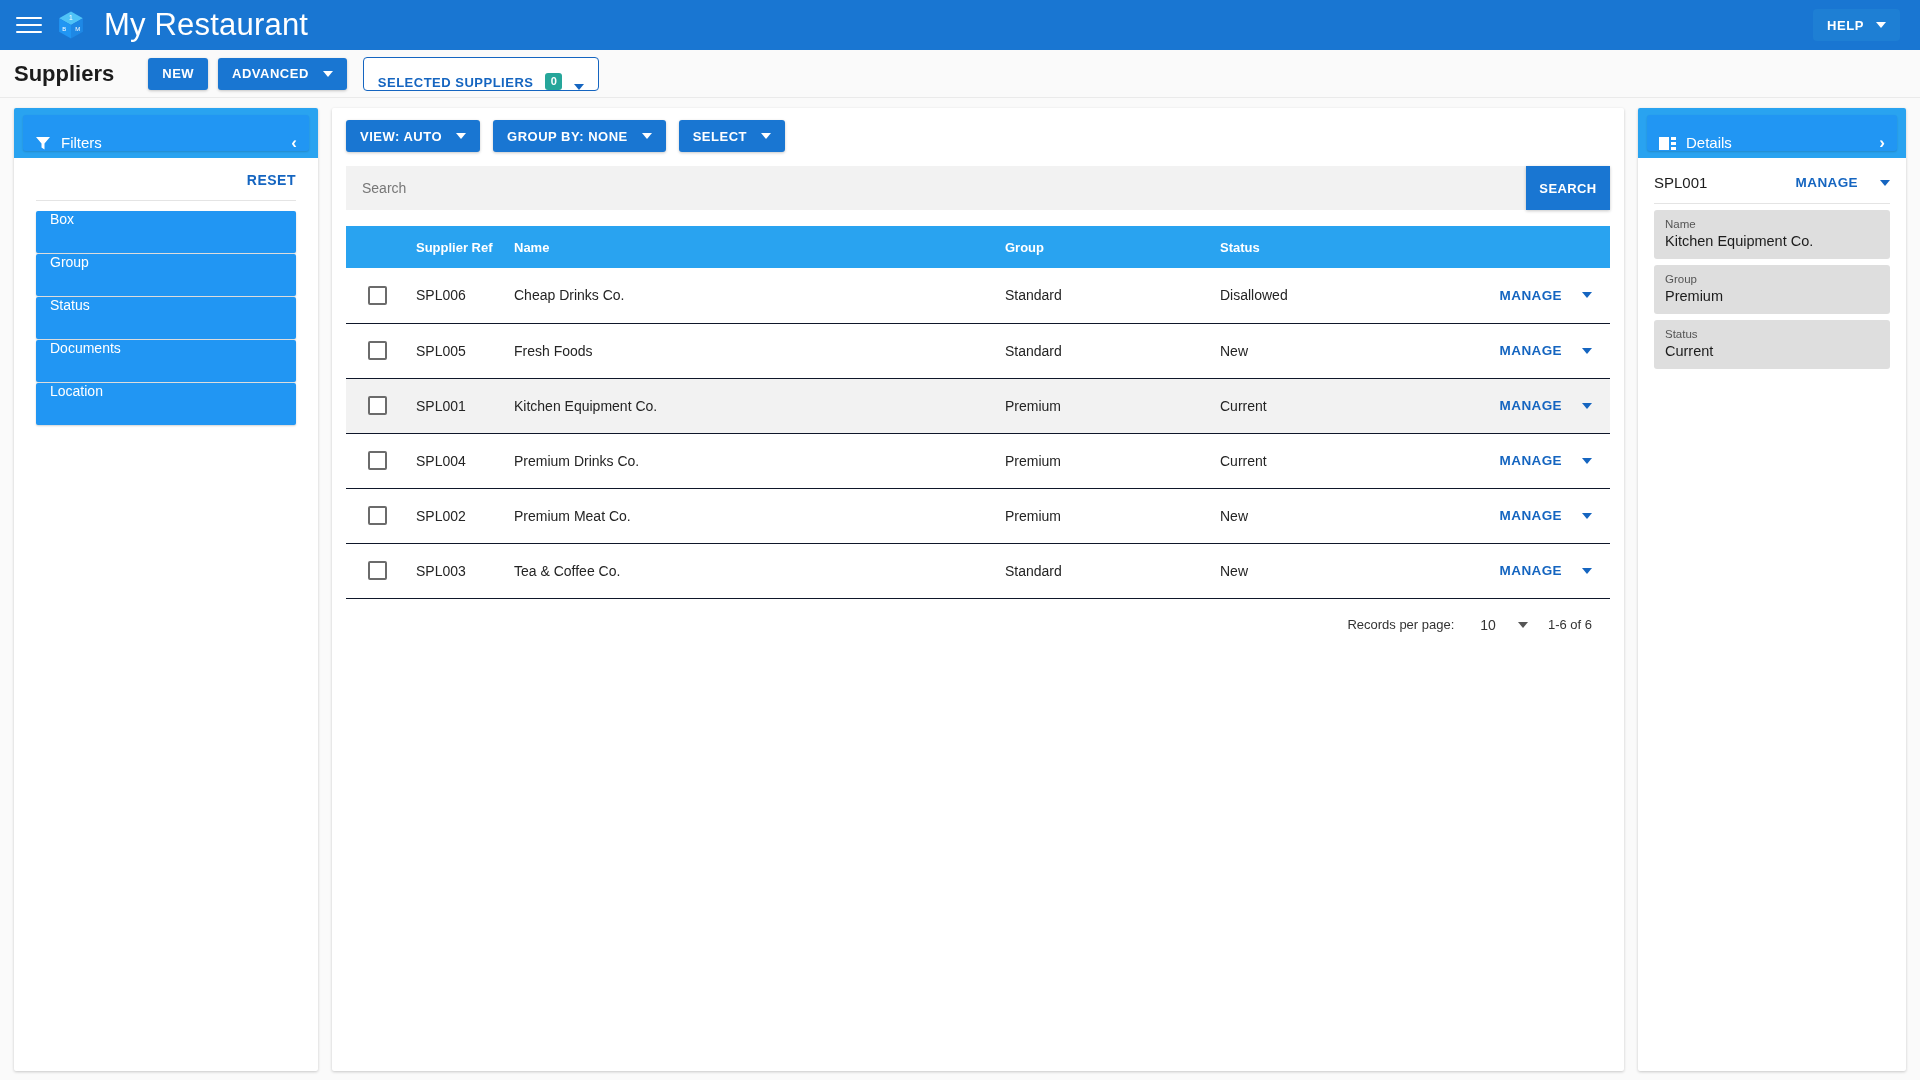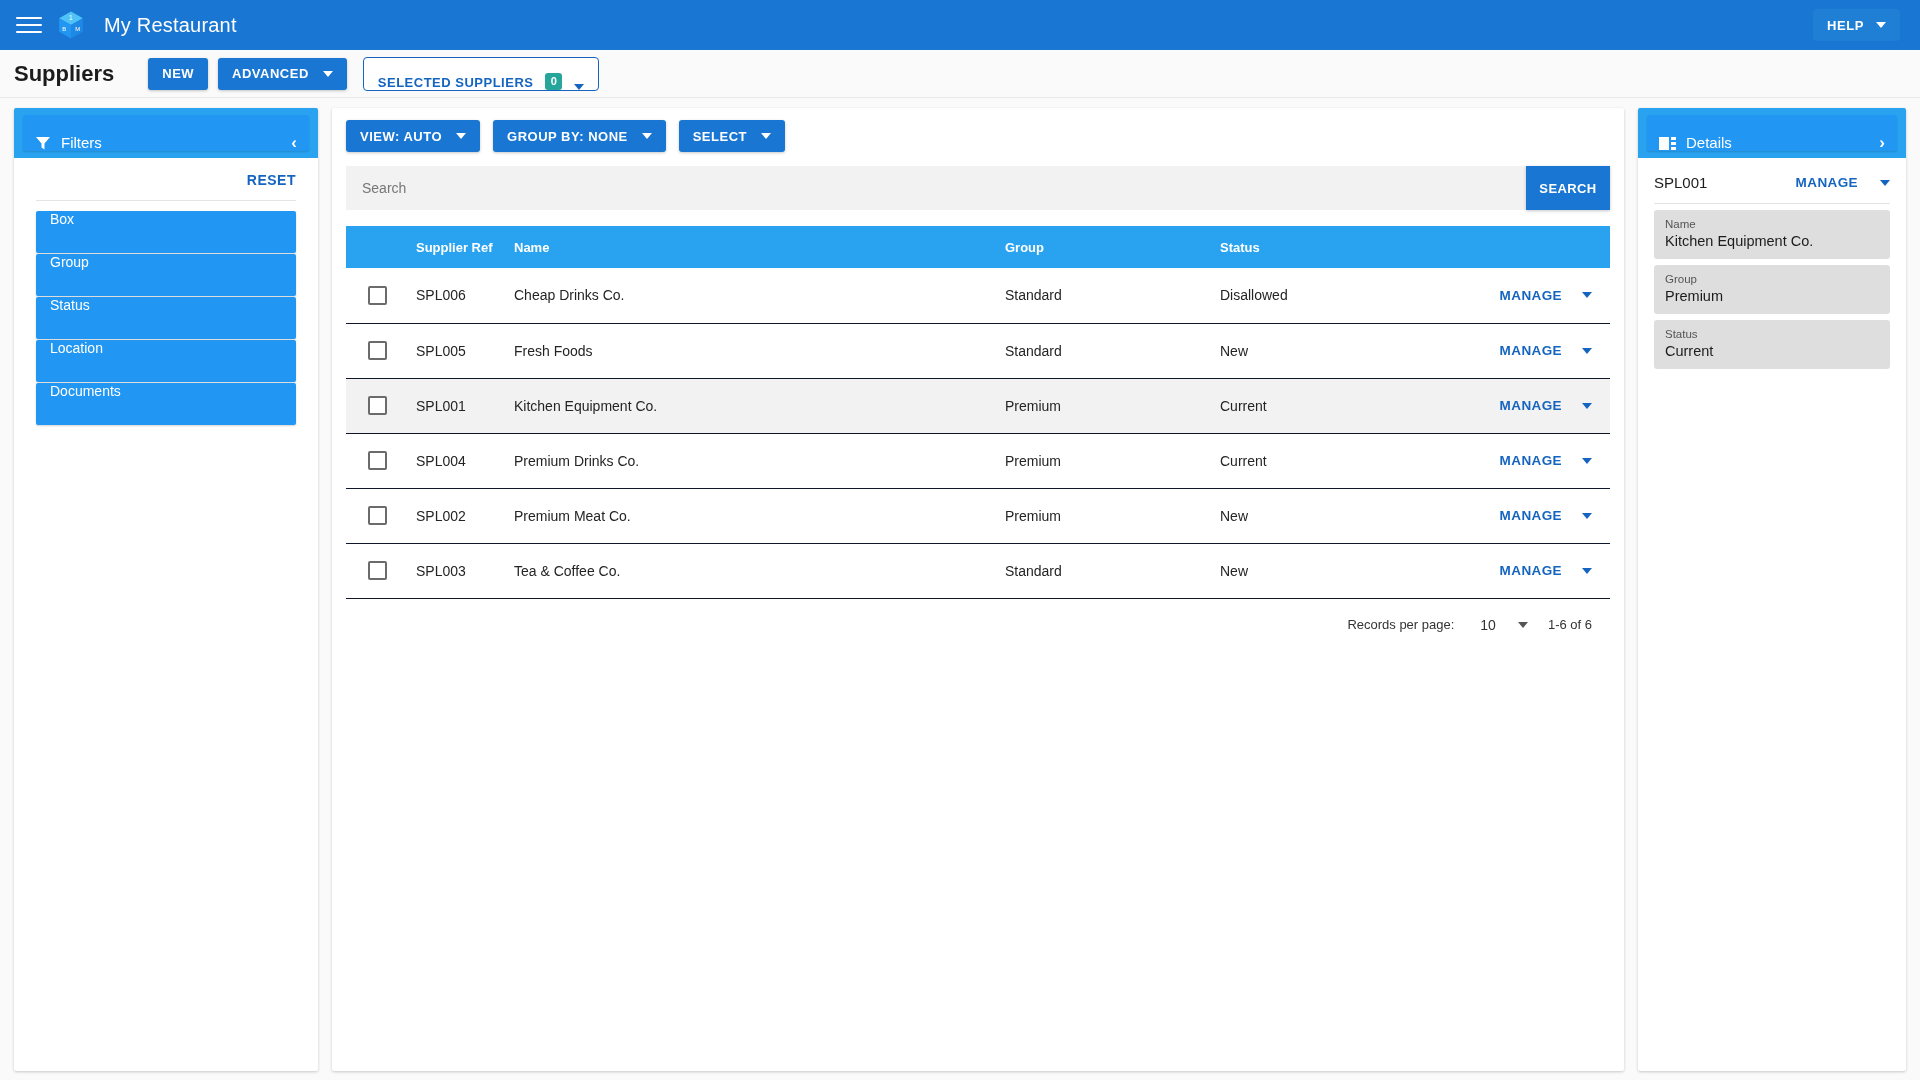--- a/index.html
+++ b/index.html
@@ -15,21 +15,21 @@
     height: 50px; background: #1976d2;
     display: flex; align-items: center;
     padding: 0 14px; position: relative;
   }
   .hamburger { width: 30px; height: 30px; display: flex; flex-direction: column;
     justify-content: center; gap: 5px; cursor: pointer; margin-right: 10px; padding: 0 2px; }
   .hamburger span { display: block; height: 2px; background: #fff; border-radius: 1px; }
 
   .cube { width: 34px; height: 34px; margin-right: 16px; flex: 0 0 auto; }
 
-  .app-title { color: #fff; font-size: 20px; font-weight: 400; letter-spacing: .2px; }
+  .app-title { color: #fff; font-size: 31px; font-weight: 400; letter-spacing: .2px; }
 
   .help-btn {
     position: absolute; right: 20px; top: 9px;
     height: 32px; padding: 0 14px; border-radius: 4px;
     background: #1e7fd4; color: #fff; font-size: 13px; font-weight: 700;
     letter-spacing: .6px; display: flex; align-items: center; gap: 12px;
     cursor: pointer; border: none;
   }
 
   .caret { width: 0; height: 0; border-left: 5px solid transparent;
@@ -237,24 +237,24 @@
       <div class="filter-item">
         <span>Box</span>
       </div>
       <div class="filter-item">
         <span>Group</span>
       </div>
       <div class="filter-item">
         <span>Status</span>
       </div>
       <div class="filter-item">
+        <span>Documents</span>
+      </div>
+      <div class="filter-item">
         <span>Location</span>
-      </div>
-      <div class="filter-item">
-        <span>Documents</span>
       </div>
     </div>
   </div>
 
   <div class="content">
 
     <div class="toolbar">
       <button class="btn-primary">
         <span>VIEW: AUTO</span>
         <span class="caret caret-white"></span>

